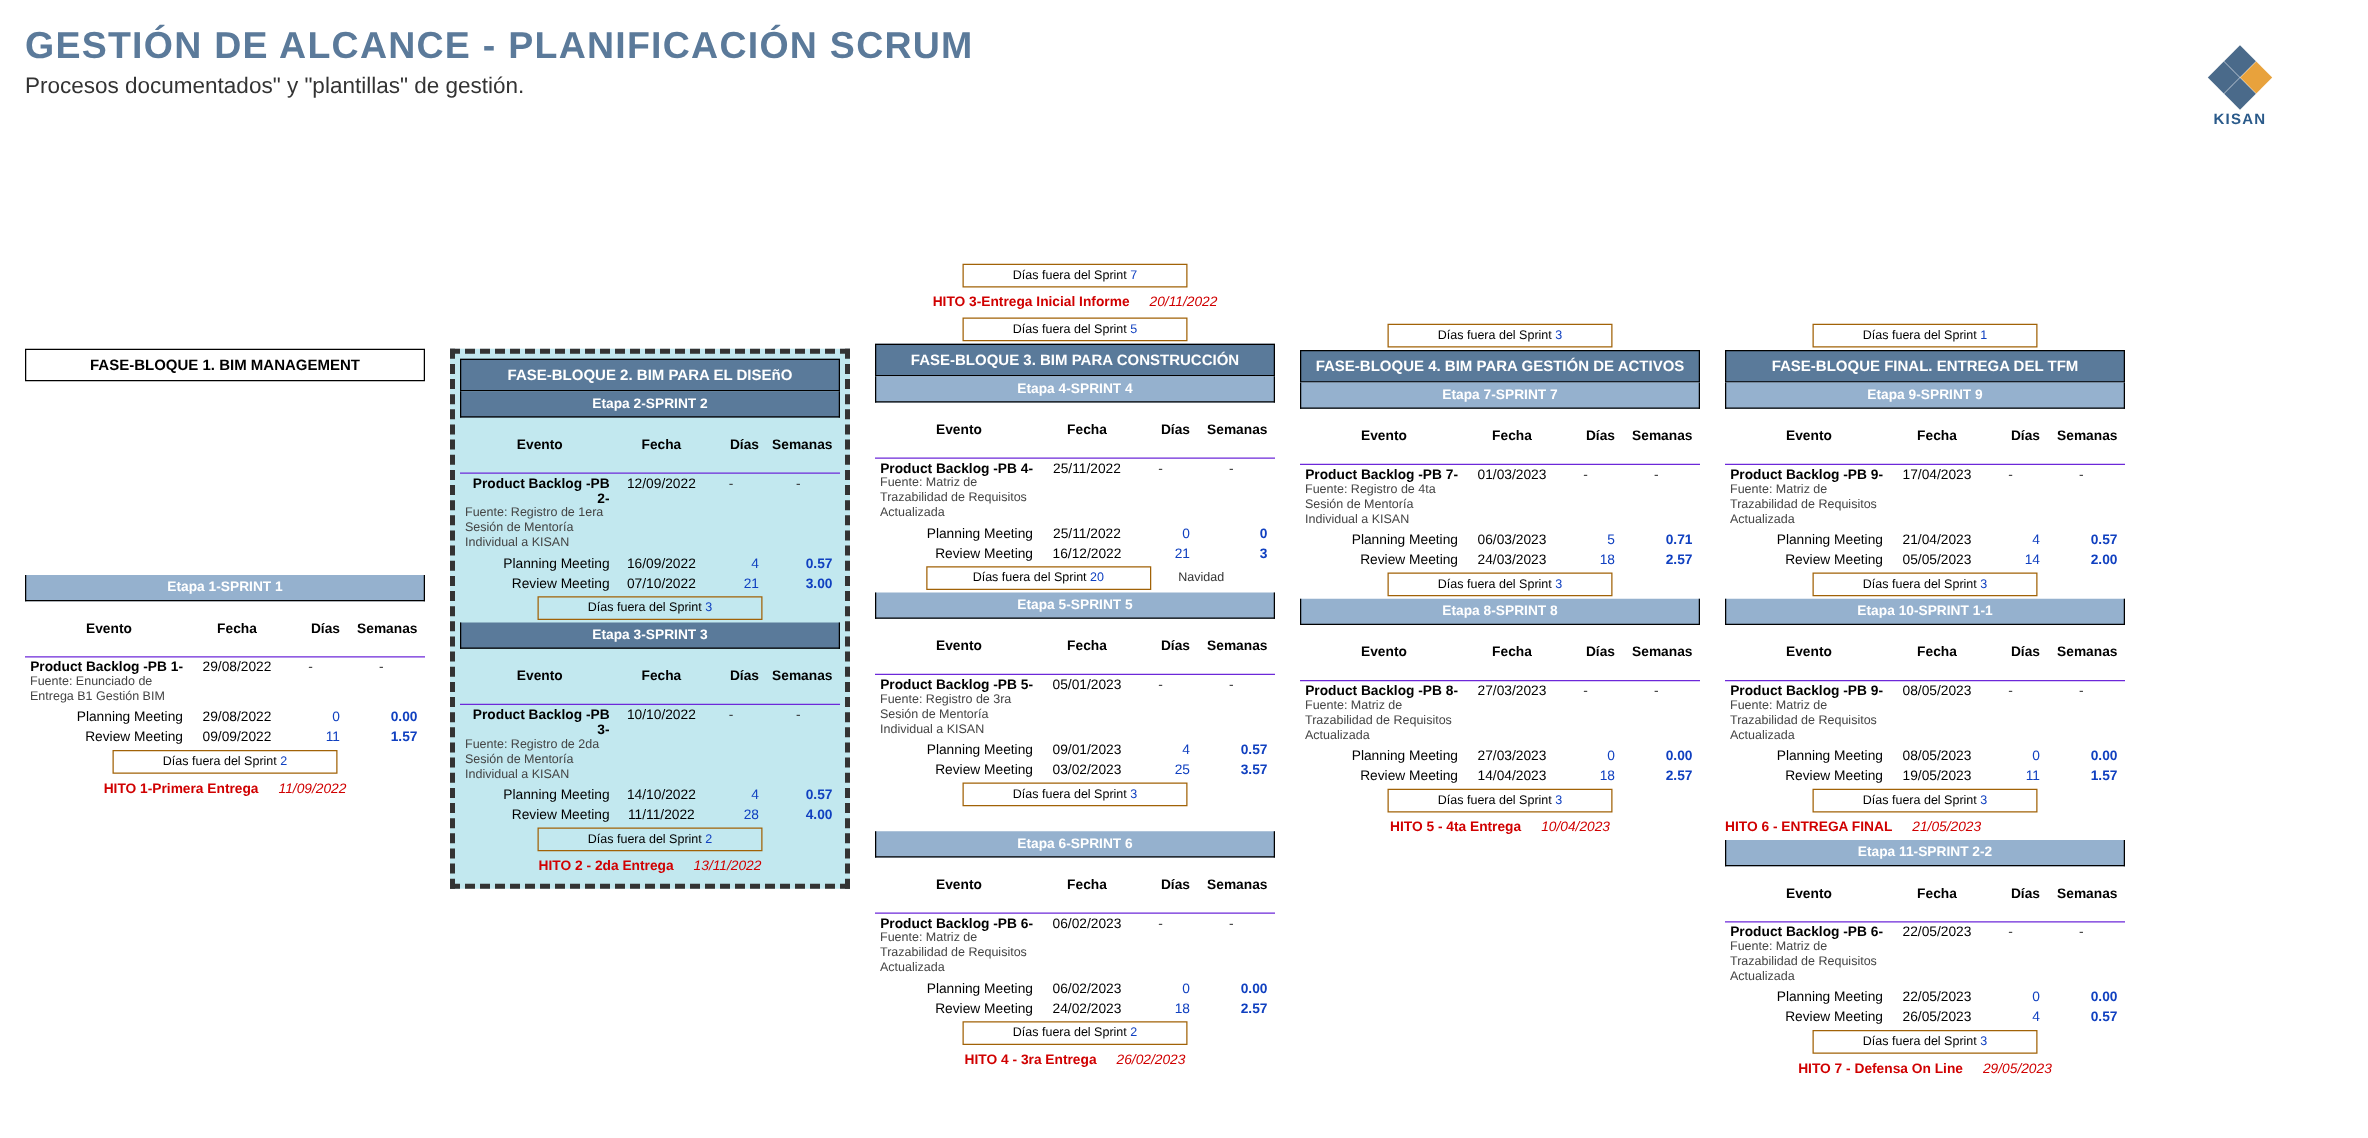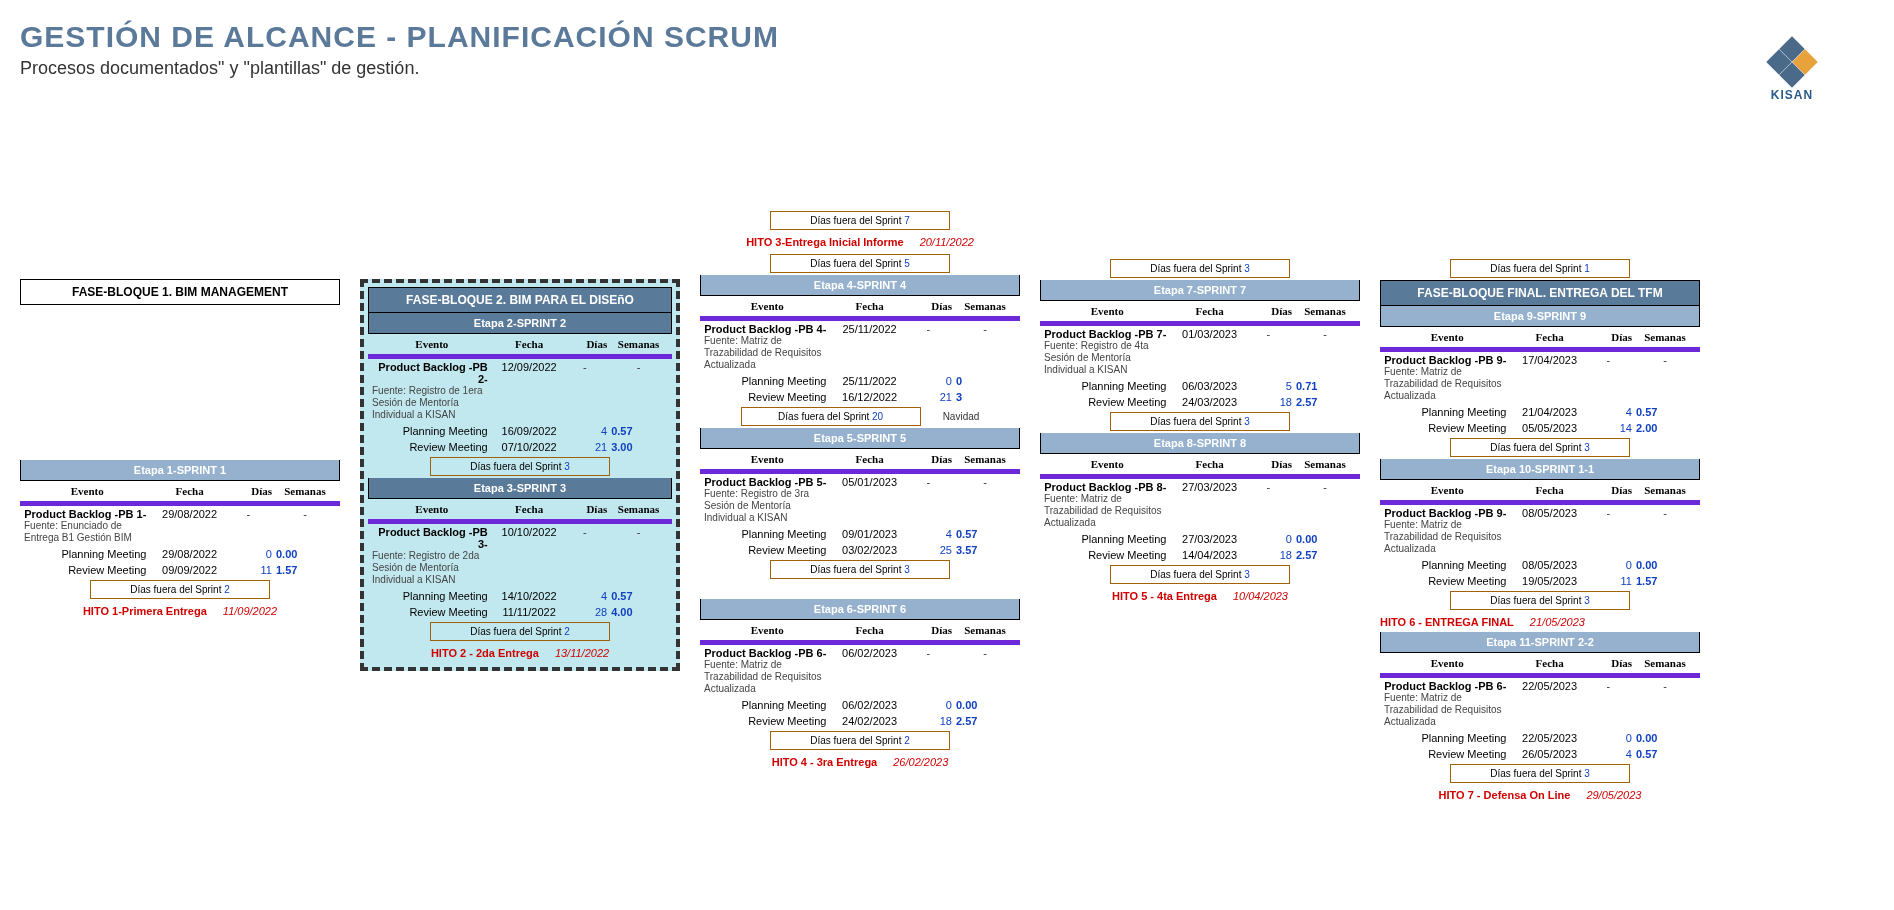--- a/index.html
+++ b/index.html
@@ -12,25 +12,25 @@
   .logo-text { font-size:12px; color:#2a5a8a; letter-spacing:1px; font-weight:bold; }
 
   .page { position:relative; }
   .grid { display:flex; gap:20px; align-items:flex-start; }
   .col { width:320px; flex-shrink:0; }
 
   .phase-hdr { border:1px solid #000; text-align:center; font-size:12px; font-weight:bold; padding:5px 4px; background:#fff; color:#000; }
   .phase-hdr.dark { background:#5a7a9a; color:#fff; }
 
   .sprint-hdr { background:#95b1ce; color:#fff; text-align:center; font-size:11px; font-weight:bold; padding:4px; border:1px solid #000; border-top:0; }
-  .tbl-head { display:flex; border-bottom:5px solid #6d28d9; font-size:11px; font-weight:bold; text-align:center; padding:4px 0;font-family:Liberation Serif, serif; }
+  .tbl-head { display:flex; border-bottom:1px solid #6d28d9; font-size:11px; font-weight:bold; text-align:center; padding:16px 0; }
   .ev { width:42%; }
   .fe { width:22%; }
   .di { width:16%; text-align:right; padding-right:4px; }
-  .se { width:20%; padding-right:6px; }
+  .se { width:20%; text-align:right; padding-right:6px; }
 
   .row { display:flex; font-size:11px; padding:2px 0; align-items:flex-start; }
   .row .ev { text-align:right; padding-right:8px; }
   .pb-title { font-weight:bold; }
   .pb-src { font-size:10px; color:#444; text-align:left; padding-left:4px; line-height:1.2; }
   .row .fe { text-align:center; }
   .num-blue { color:#1040c0; }
   .num-bold { color:#1040c0; font-weight:bold; }
   .outdays { border:1px solid #a16207; font-size:10px; text-align:center; padding:3px 0; margin:2px auto; width:180px; }
   .outdays span.bval { color:#1040c0; }
@@ -165,20 +165,21 @@
         <div class="hito" style="text-align:center"><span>HITO 2 - 2da Entrega</span><span class="hito-date">13/11/2022</span></div>
       </div>
     </div>
 
     <div class="col">
       <div style="height:110px"></div>
       <div class="outdays"><span>Días fuera del Sprint </span><span class="bval">7</span></div>
       <div class="hito" style="text-align:center"><span>HITO 3-Entrega Inicial Informe</span><span class="hito-date">20/11/2022</span></div>
       <div class="outdays"><span>Días fuera del Sprint </span><span class="bval">5</span></div>
 
+      <div class="phase-hdr dark">FASE-BLOQUE 3. BIM PARA CONSTRUCCIÓN</div>
       <div class="sprint-hdr">Etapa 4-SPRINT 4</div>
       <div class="tbl-head">
           <div class="ev">Evento</div>
           <div class="fe">Fecha</div>
           <div class="di">Días</div>
           <div class="se">Semanas</div>
         </div>
       <div class="row">
           <div class="ev">
             <div class="pb-title">Product Backlog -PB 4-</div>
@@ -264,20 +265,21 @@
           <div class="di num-blue">18</div>
           <div class="se num-bold">2.57</div>
         </div>
       <div class="outdays"><span>Días fuera del Sprint </span><span class="bval">2</span></div>
       <div class="hito" style="text-align:center"><span>HITO 4 - 3ra Entrega</span><span class="hito-date">26/02/2023</span></div>
     </div>
 
     <div class="col">
       <div style="height:158px"></div>
       <div class="outdays"><span>Días fuera del Sprint </span><span class="bval">3</span></div>
+      <div class="phase-hdr dark">FASE-BLOQUE 4. BIM PARA GESTIÓN DE ACTIVOS</div>
       <div class="sprint-hdr">Etapa 7-SPRINT 7</div>
       <div class="tbl-head">
           <div class="ev">Evento</div>
           <div class="fe">Fecha</div>
           <div class="di">Días</div>
           <div class="se">Semanas</div>
         </div>
       <div class="row">
           <div class="ev">
             <div class="pb-title">Product Backlog -PB 7-</div>

